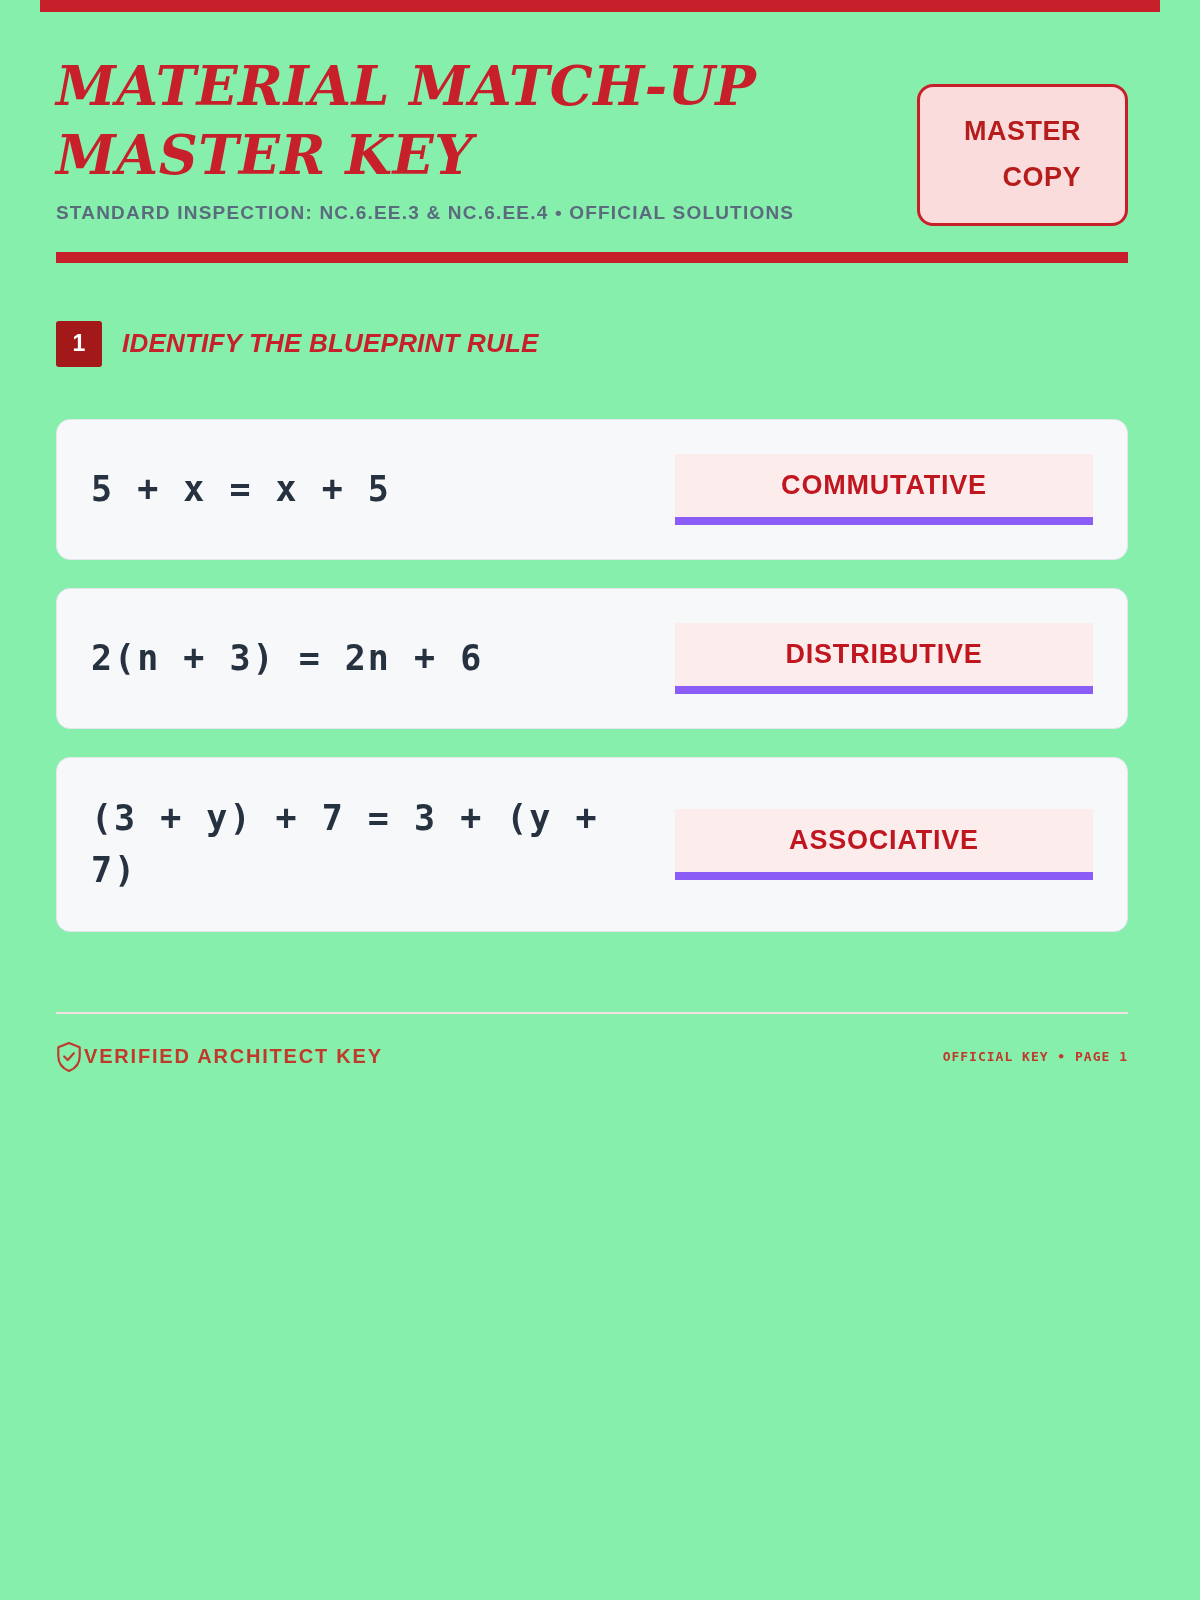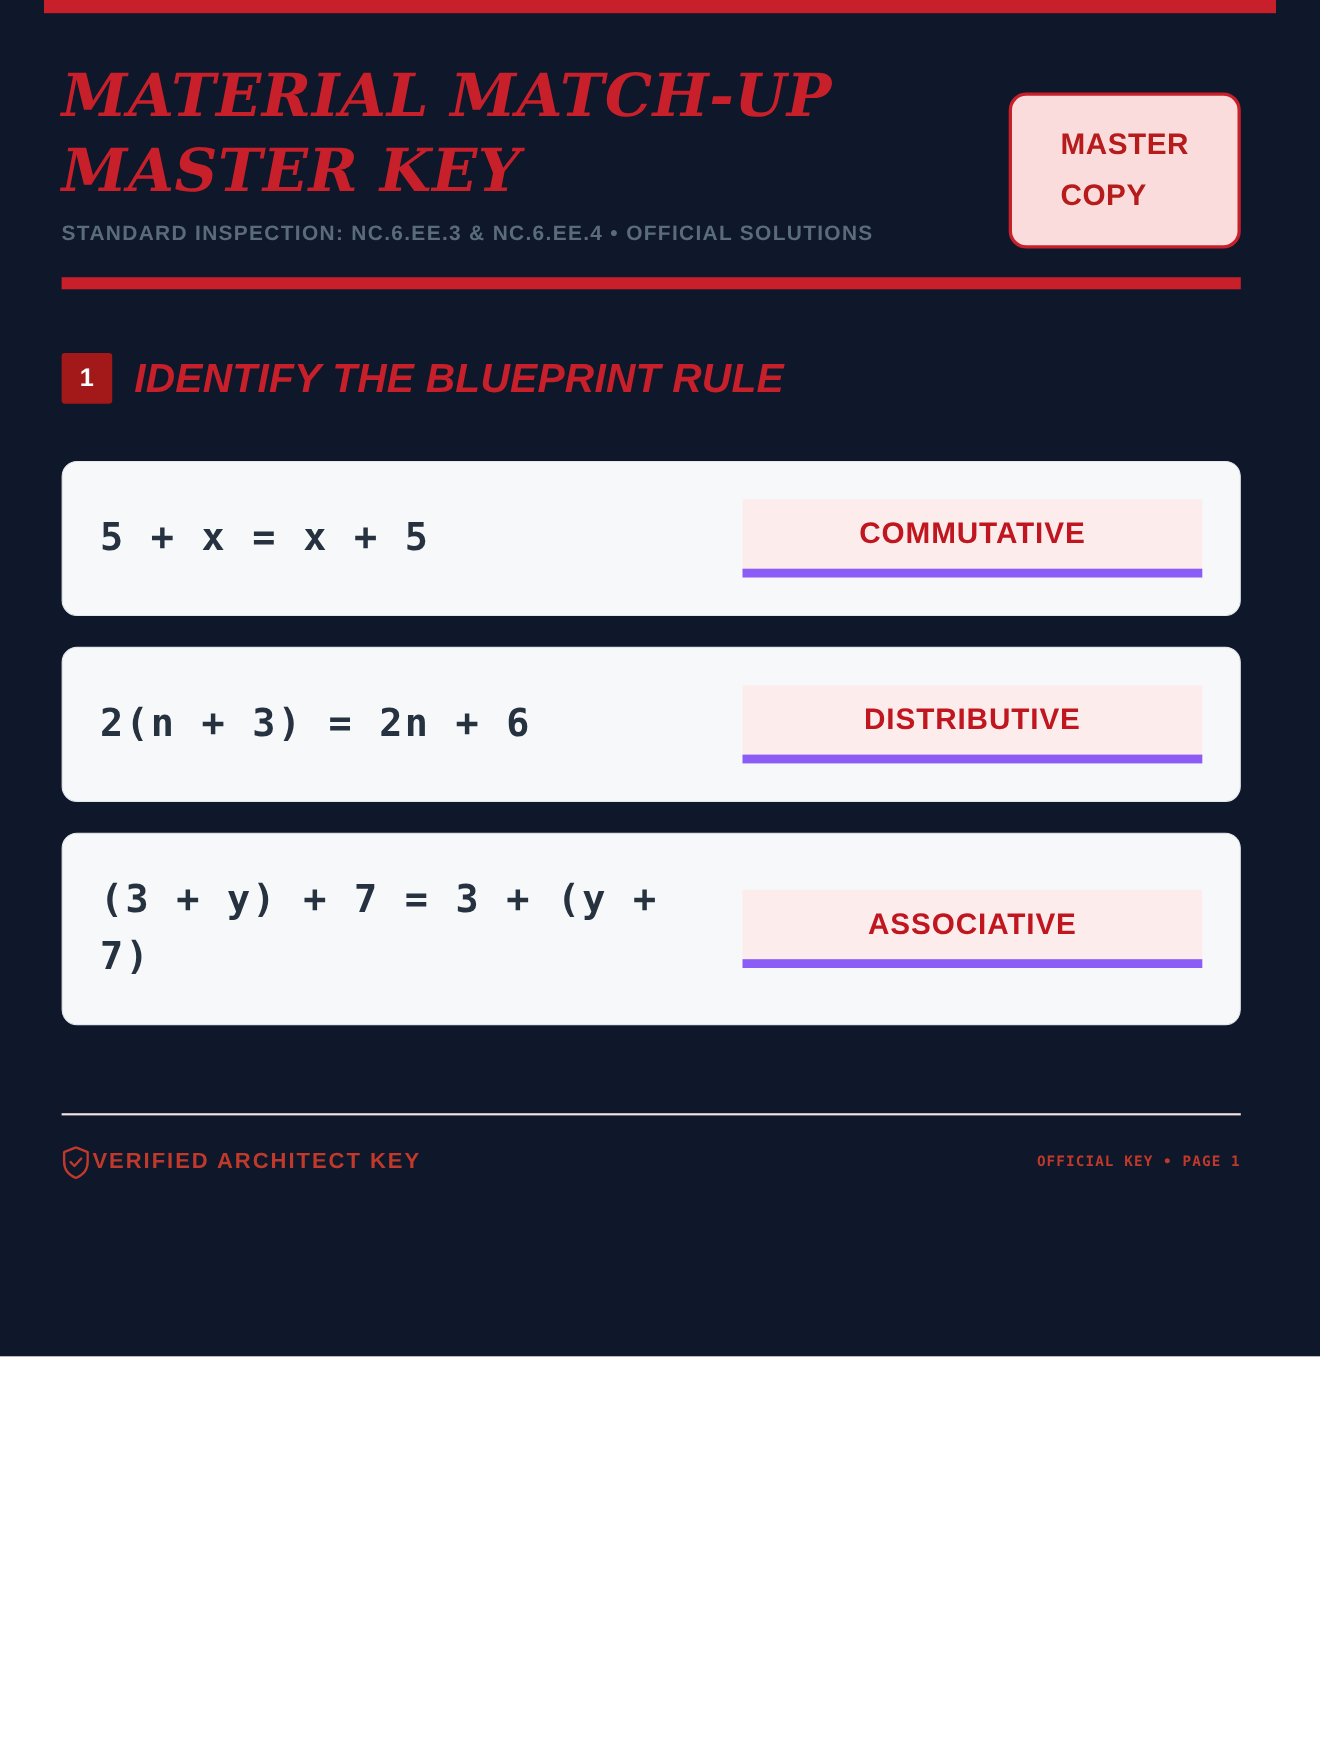--- a/index.html
+++ b/index.html
@@ -6,22 +6,22 @@
   html, body { background: #ffffff; }
   body {
     width: 1200px;
     height: 1600px;
     position: relative;
     font-family: "Liberation Sans", sans-serif;
     overflow: hidden;
   }
   .page {
     width: 1200px;
-    height: 1233px;
-    background: #0f172a;
+    height: 1600px;
+    background: #86efac;
     padding: 0 72px 0 56px;
   }
   .top-strip {
     position: absolute;
     top: 0; left: 40px; right: 40px;
     height: 12px;
     background: #c8202a;
   }
 
   
@@ -47,21 +47,21 @@
     color: #5b6b7e;
     font-size: 19px;
     letter-spacing: 1.2px;
   }
   .master-badge {
     margin-top: 32px;
     background: #fbdcdc;
     border: 3px solid #c8202a;
     border-radius: 16px;
     padding: 22px 44px;
-    text-align: left;
+    text-align: right;
     color: #b71c1c;
     font-weight: bold;
     font-size: 27px;
     line-height: 1.7;
     letter-spacing: 0.5px;
   }
 
   .red-divider {
     margin-top: 26px;
     height: 11px;
@@ -84,21 +84,21 @@
     font-size: 23px;
     display: flex;
     align-items: center;
     justify-content: center;
     border-radius: 3px;
   }
   .section-title {
     font-style: italic;
     font-weight: bold;
     color: #c8202a;
-    font-size: 37px;
+    font-size: 26px;
     letter-spacing: 0.2px;
   }
 
   
   .cards { margin-top: 52px; display: flex; flex-direction: column; gap: 28px; }
   .card {
     background: #f7f8fa;
     border: 1px solid #e4e7ec;
     border-radius: 14px;
     padding: 34px 34px;

